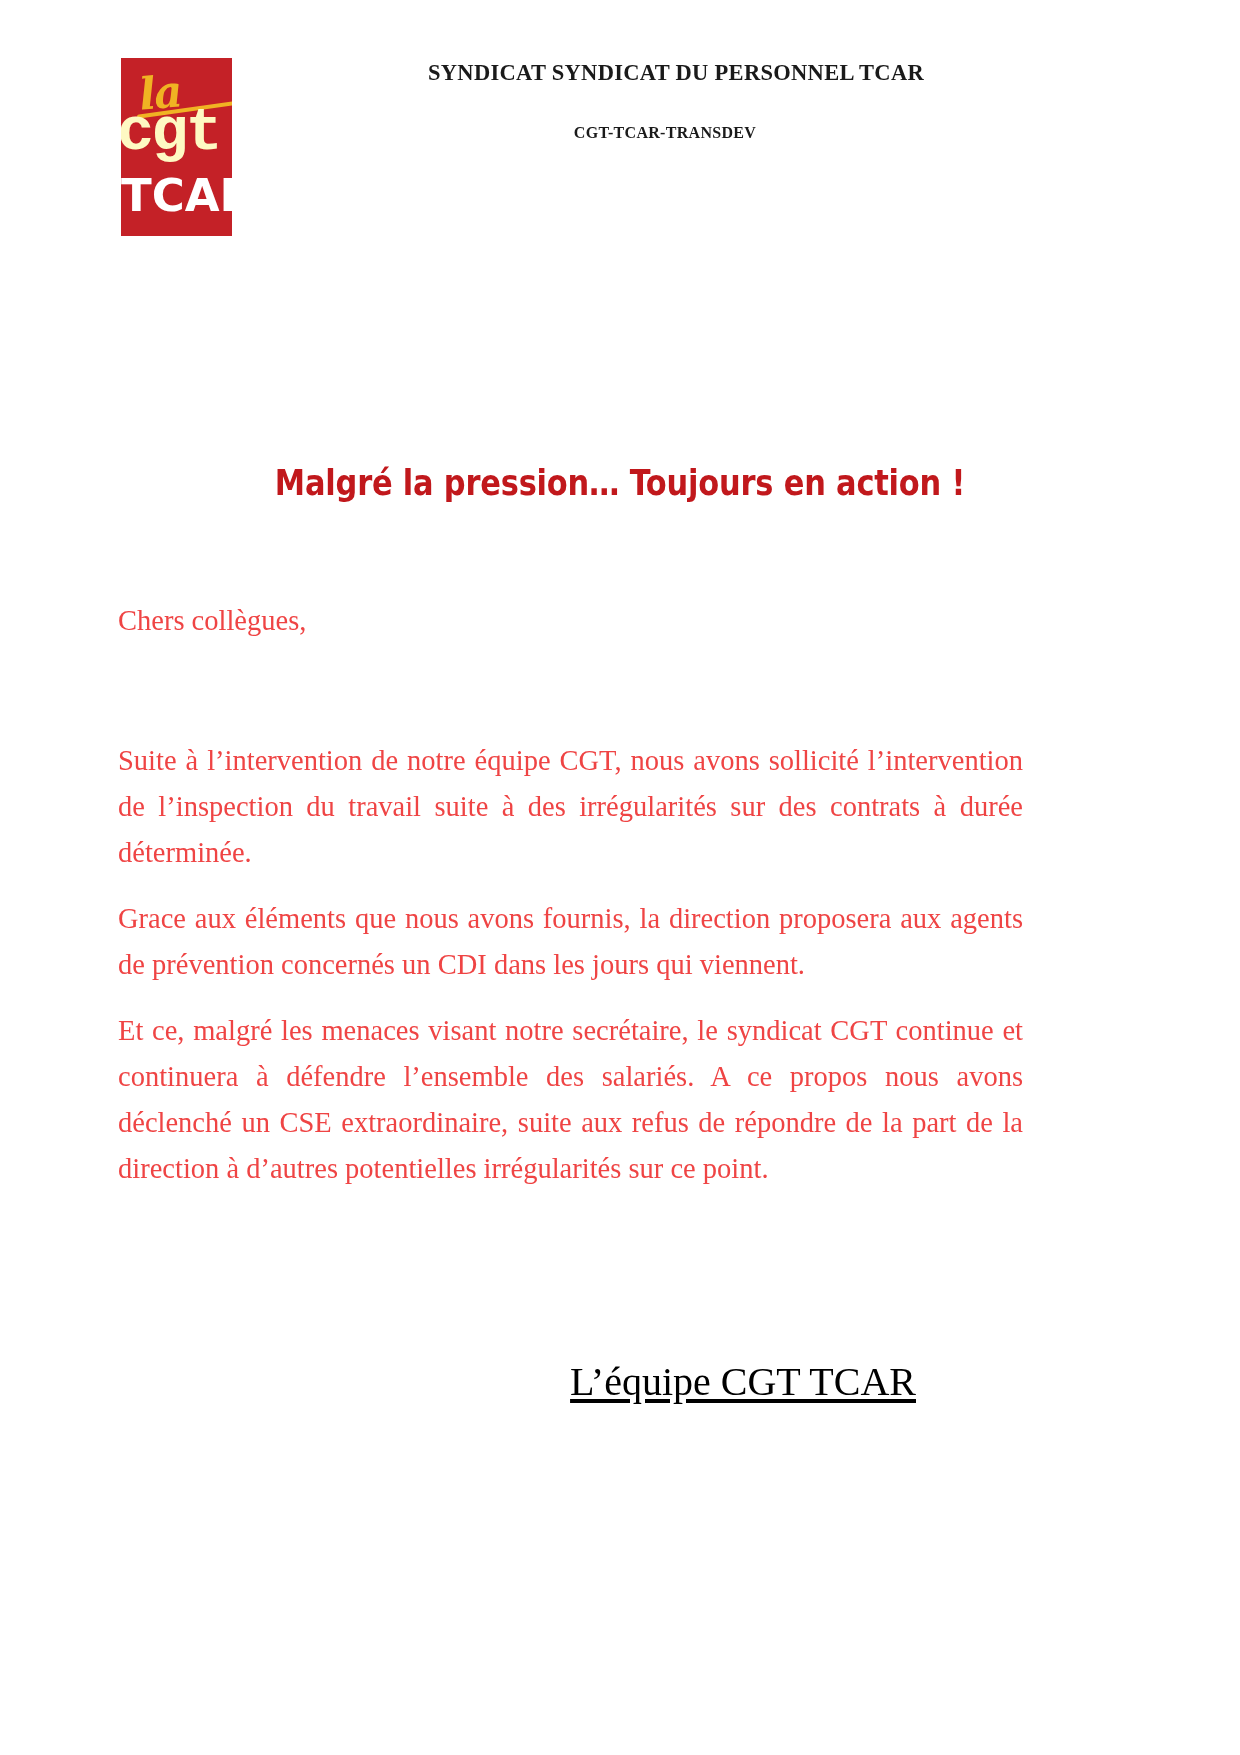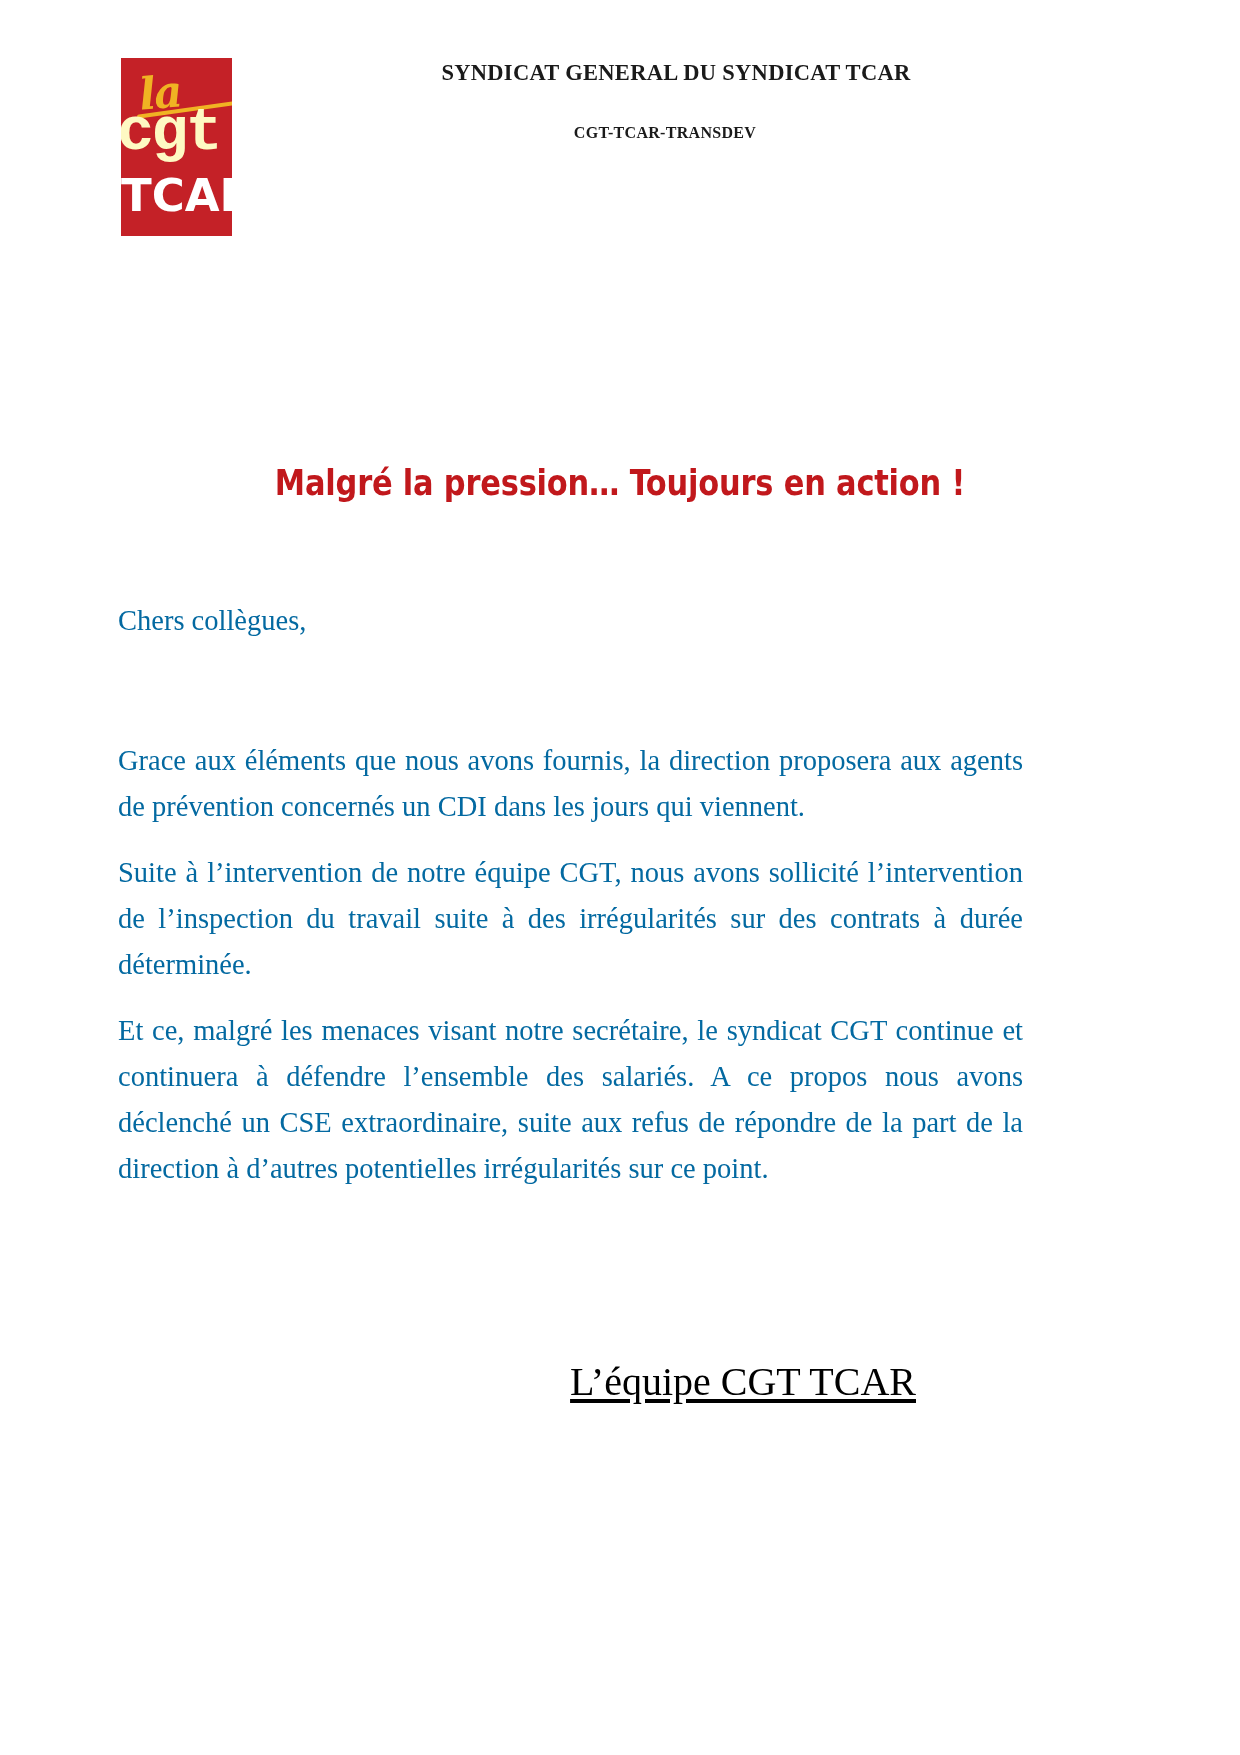--- a/index.html
+++ b/index.html
@@ -155,21 +155,21 @@
 
   
   .body-text {
     position: absolute;
     left: 118px;
     top: 598px;
     width: 905px;
     font-family: "Liberation Serif", "DejaVu Serif", serif;
     font-size: 28.5px;
     line-height: 46px;
-    color: #0369a1;
+    color: #ef4444;
   }
   .salutation {
     margin: 0 0 94px 0;
     text-align: left;
   }
   .para {
     margin: 0 0 20px 0;
     text-align: justify;
     text-justify: inter-word;
   }
@@ -200,33 +200,33 @@
 
   <div class="header">
 
     <div class="logo">
       <div class="logo-la">la</div>
       <div class="logo-cgt">cgt</div>
       <div class="logo-tcar">TCAR</div>
     </div>
 
     <div class="org-lines">
-      <div class="org-line1">SYNDICAT GENERAL DU SYNDICAT TCAR</div>
+      <div class="org-line1">SYNDICAT SYNDICAT DU PERSONNEL TCAR</div>
       <div class="org-line2">CGT-TCAR-TRANSDEV</div>
     </div>
 
   </div>
 
 
   <div class="title">Malgré la pression… Toujours en action !</div>
 
   <div class="body-text">
     <p class="salutation">Chers collègues,</p>
+    <p class="para">Suite à l’intervention de notre équipe CGT, nous avons sollicité l’intervention de l’inspection du travail suite à des irrégularités sur des contrats à durée déterminée.</p>
     <p class="para">Grace aux éléments que nous avons fournis, la direction proposera aux agents de prévention concernés un CDI dans les jours qui viennent.</p>
-    <p class="para">Suite à l’intervention de notre équipe CGT, nous avons sollicité l’intervention de l’inspection du travail suite à des irrégularités sur des contrats à durée déterminée.</p>
     <p class="para">Et ce, malgré les menaces visant notre secrétaire, le syndicat CGT continue et continuera à défendre l’ensemble des salariés. A ce propos nous avons déclenché un CSE extraordinaire, suite aux refus de répondre de la part de la direction à d’autres potentielles irrégularités sur ce point.</p>
   </div>
 
   <div class="signature">
     <span>L’équipe CGT TCAR</span>
   </div>
 
 </div>
 
 </body></html>

